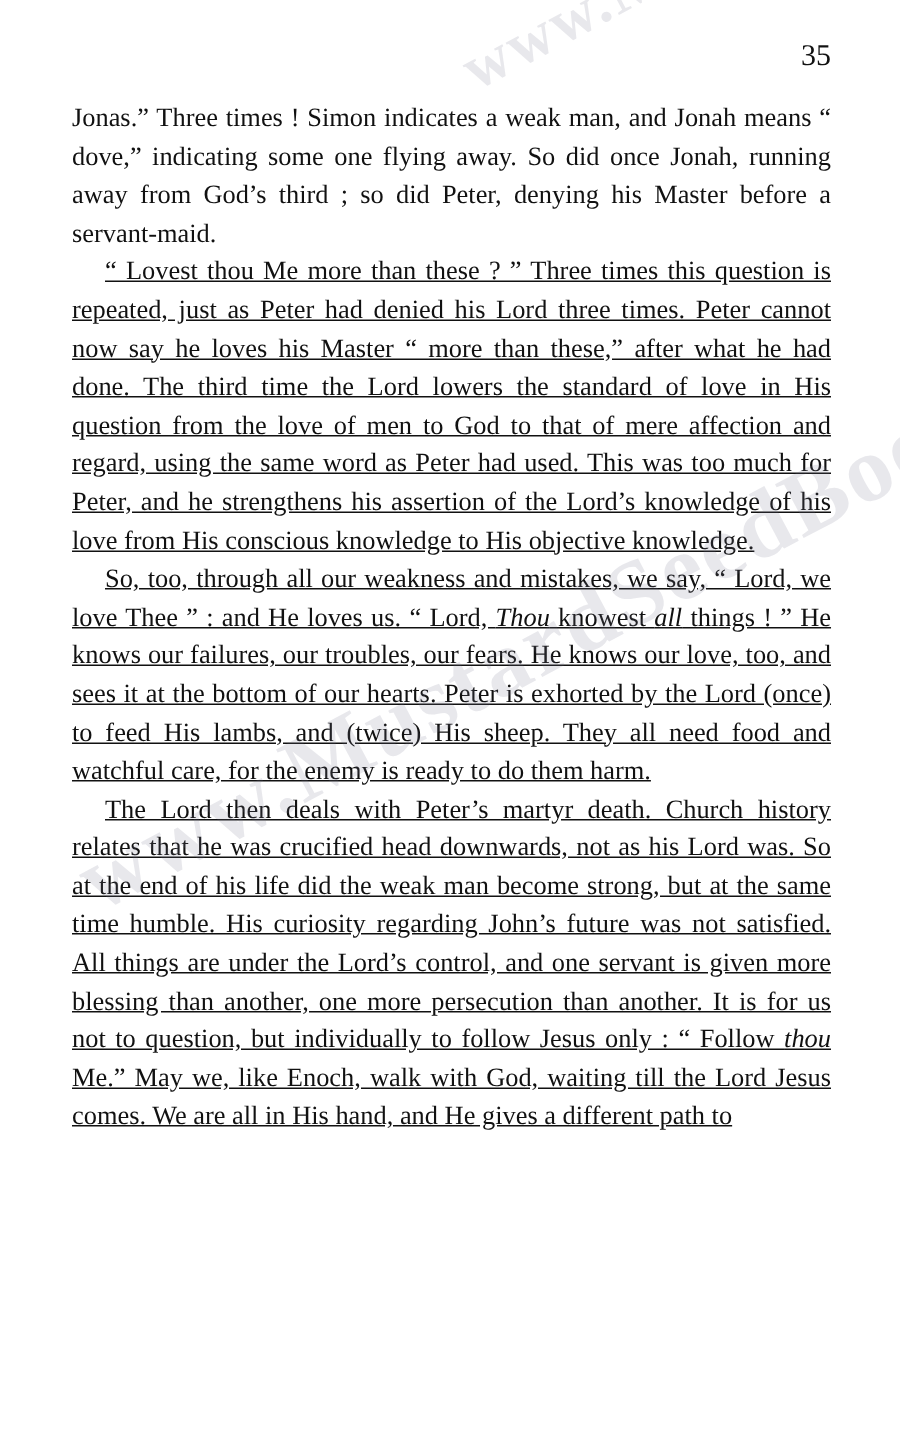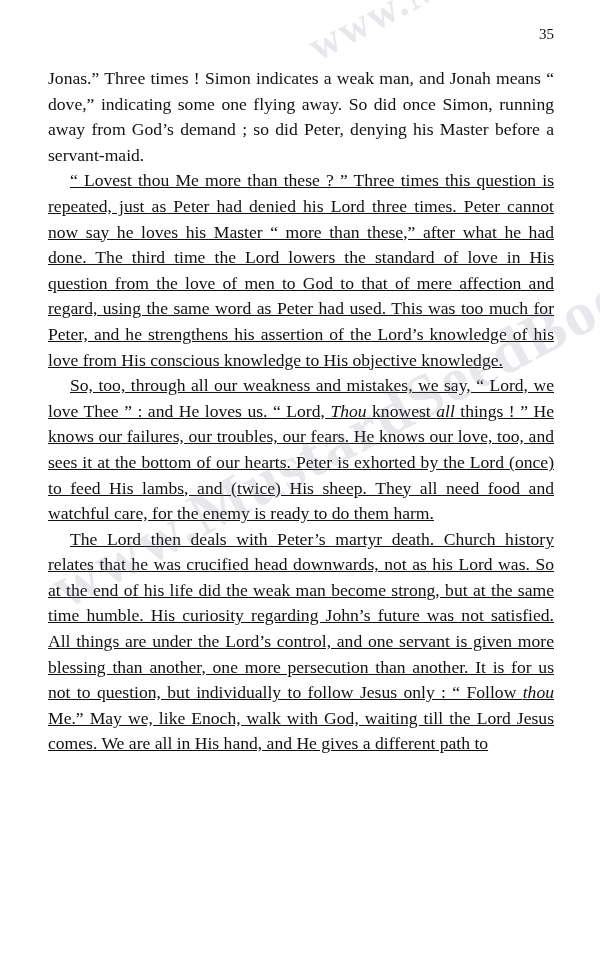--- a/index.html
+++ b/index.html
@@ -66,21 +66,21 @@
     text-align: center;
     font-size: 19px;
     letter-spacing: 1.6px;
     font-variant: small-caps;
     text-transform: uppercase;
   }
   .head-folio {
     position: absolute;
     right: 46px;
     top: 0px;
-    font-size: 15px;
+    font-size: 20px;
   }
   .body-text {
     position: absolute;
     left: 48px;
     top: 66px;
     width: 506px;
     z-index: 3;
   }
   p.para {
     margin: 0;
@@ -104,19 +104,19 @@
   <div class="watermark">
     <div class="wm-text wm-a">www.MustardSeedBooks.org</div>
     <div class="wm-text wm-b">www.MustardSeedBooks.org</div>
   </div>
 
   <header class="running-head">
     <div class="head-folio">35</div>
   </header>
 
   <div class="body-text" id="body-text">
-      <p class="para">Jonas.”  Three times ! Simon indicates a weak man, and Jonah means “ dove,” indicating some one flying away.  So did once Simon, running away from God’s demand ;  so did Peter, denying his Master before a servant-maid.</p>
+      <p class="para">Jonas.”  Three times ! Simon indicates a weak man, and Jonah means “ dove,” indicating some one flying away.  So did once Jonah, running away from God’s third ;  so did Peter, denying his Master before a servant-maid.</p>
       <p class="para indent">“ Lovest thou Me more than these ? ”  Three times this question is repeated, just as Peter had denied his Lord three times.  Peter cannot now say he loves his Master “ more than these,” after what he had done.  The third time the Lord lowers the standard of love in His question from the love of men to God to that of mere affection and regard, using the same word as Peter had used.  This was too much for Peter, and he strengthens his assertion of the Lord’s knowledge of his love from His conscious knowledge to His objective knowledge.</p>
       <p class="para indent"><span>So, too, through all our weakness and mistakes, we say, “ Lord, we love Thee ” :  and He loves us.  “ Lord, </span><span class="italic">Thou</span><span> knowest </span><span class="italic">all</span><span> things ! ” He knows our failures, our troubles, our fears.  He knows our love, too, and sees it at the bottom of our hearts.  Peter is exhorted by the Lord (once) to feed His lambs, and (twice) His sheep.  They all need food and watchful care, for the enemy is ready to do them harm.</span></p>
       <p class="para indent"><span>The Lord then deals with Peter’s martyr death. Church history relates that he was crucified head downwards, not as his Lord was.  So at the end of his life did the weak man become strong, but at the same time humble.  His curiosity regarding John’s future was not satisfied.  All things are under the Lord’s control, and one servant is given more blessing than another, one more persecution than another.  It is for us not to question, but individually to follow Jesus only :  “ Follow </span><span class="italic">thou</span><span> Me.”  May we, like Enoch, walk with God, waiting till the Lord Jesus comes.  We are all in His hand, and He gives a different path to</span></p>
     </div>
 
 </div>
 
 </body></html>

